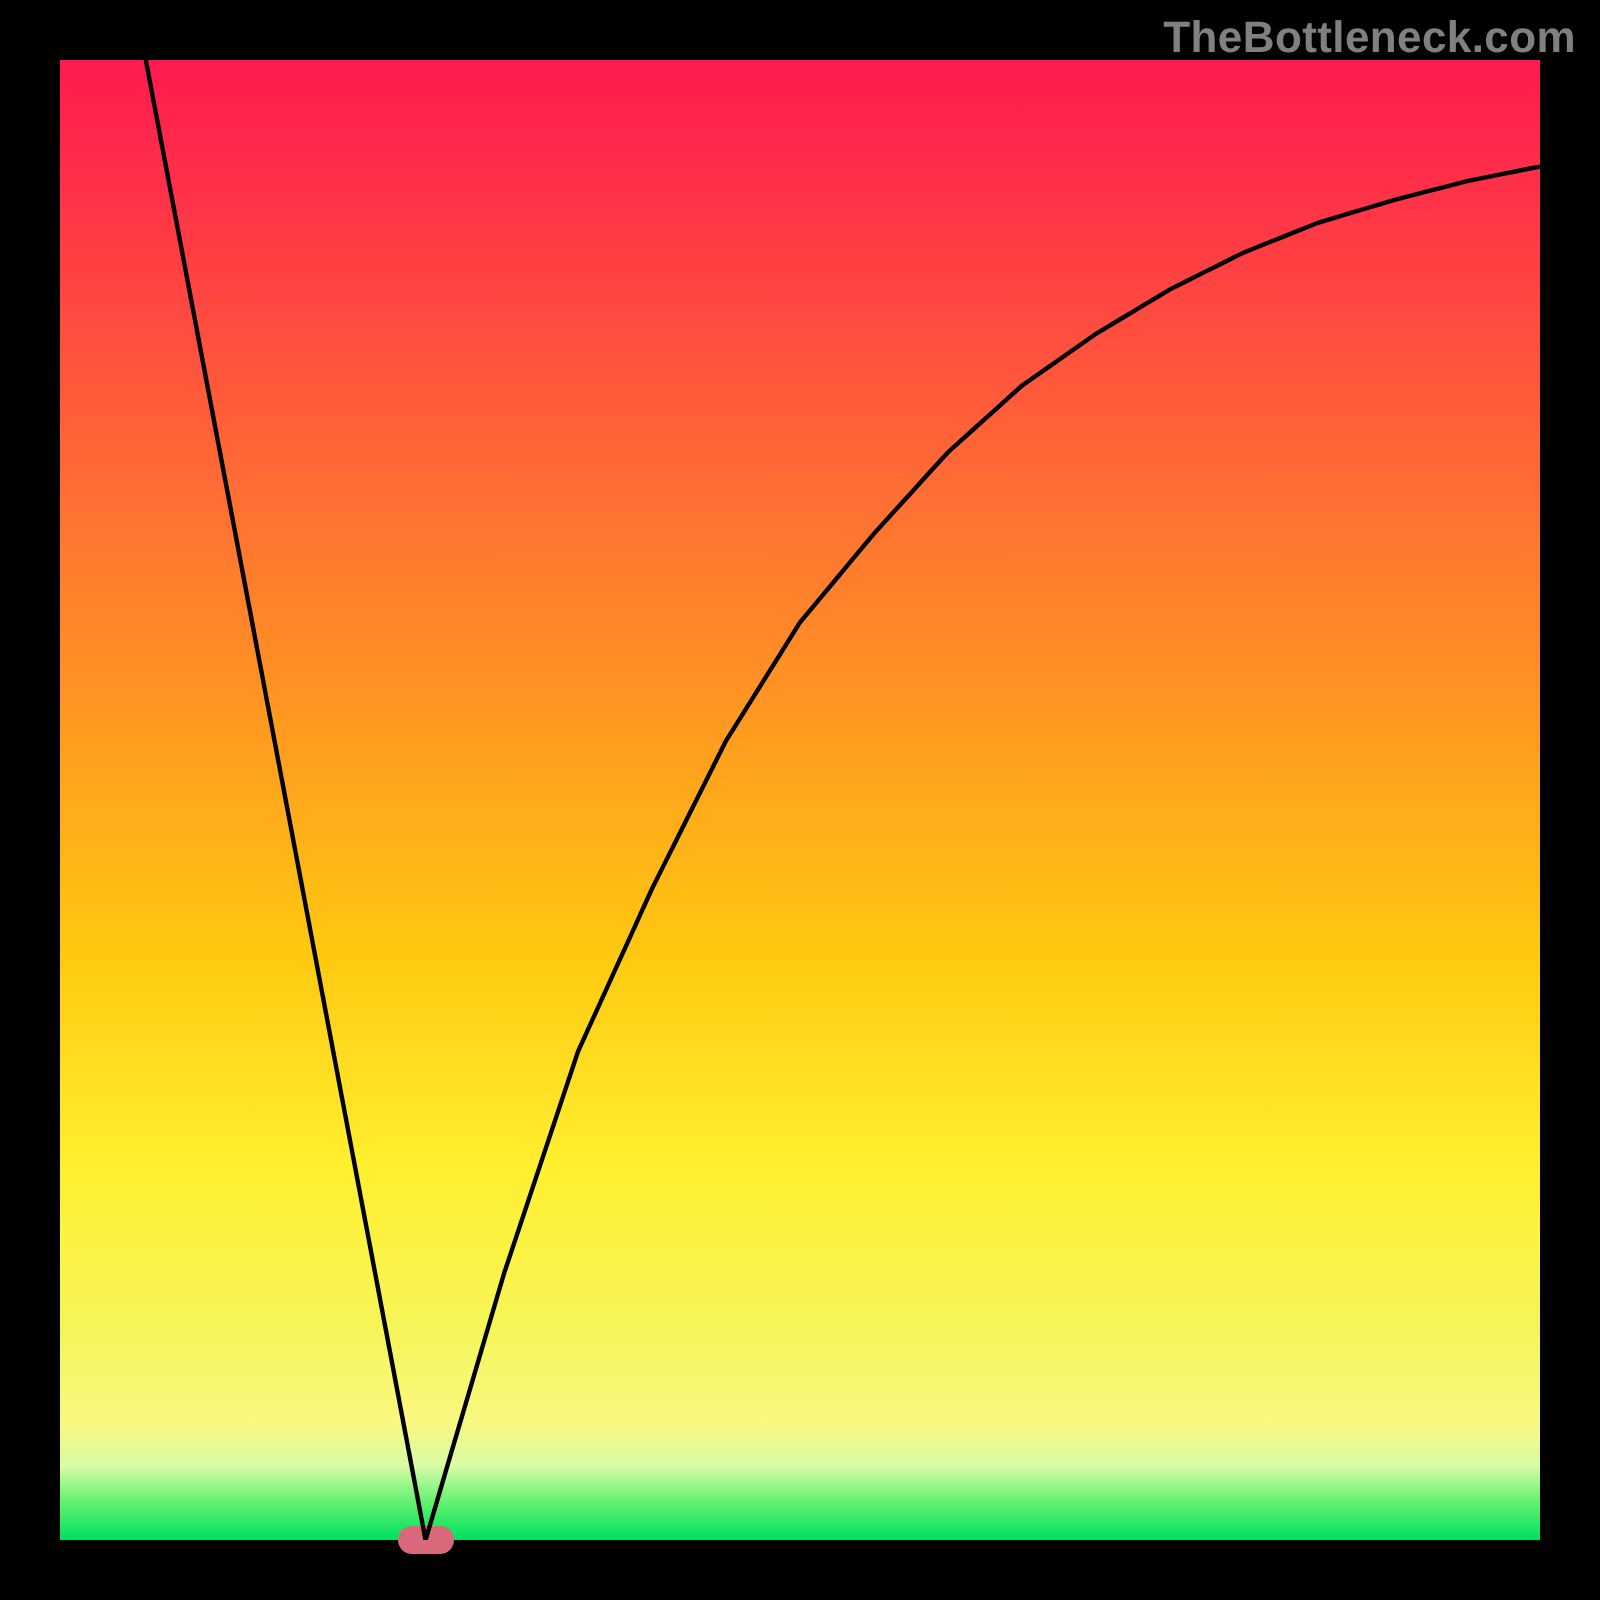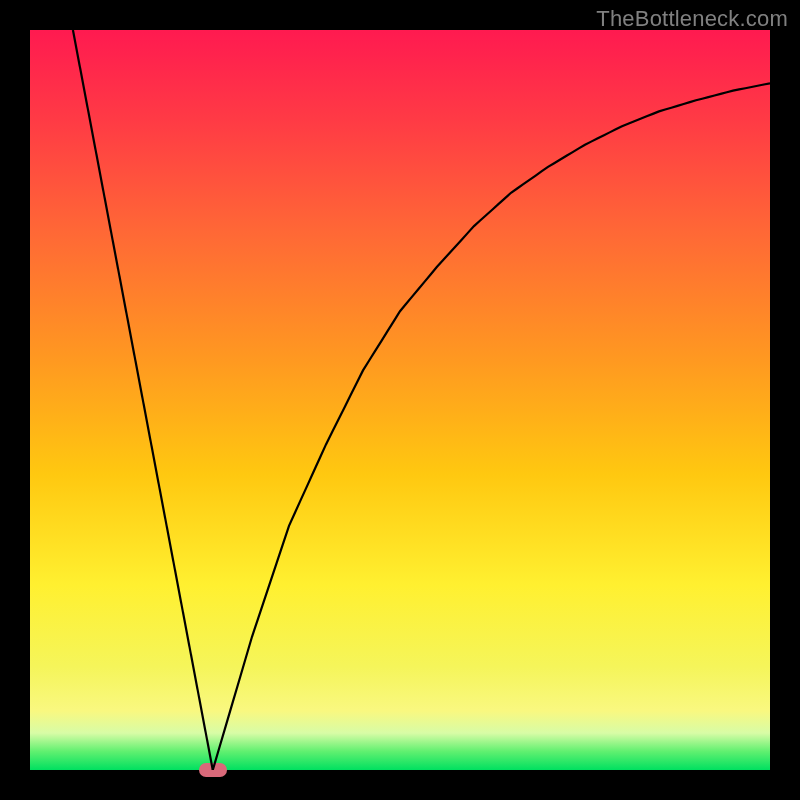--- a/index.html
+++ b/index.html
@@ -57,21 +57,21 @@
     width: 740px;
     height: 740px;
     pointer-events: none;
   }
   .watermark {
     position: absolute;
     top: 6px;
     right: 12px;
     color: #808080;
     font-size: 22px;
-    font-weight: 400;
+    font-weight: 700;
     letter-spacing: 0.2px;
     pointer-events: none;
   }
 </style>
 </head>
 <body>
 
 <div class="frame">
   <div class="watermark">TheBottleneck.com</div>
   <div class="plot">

